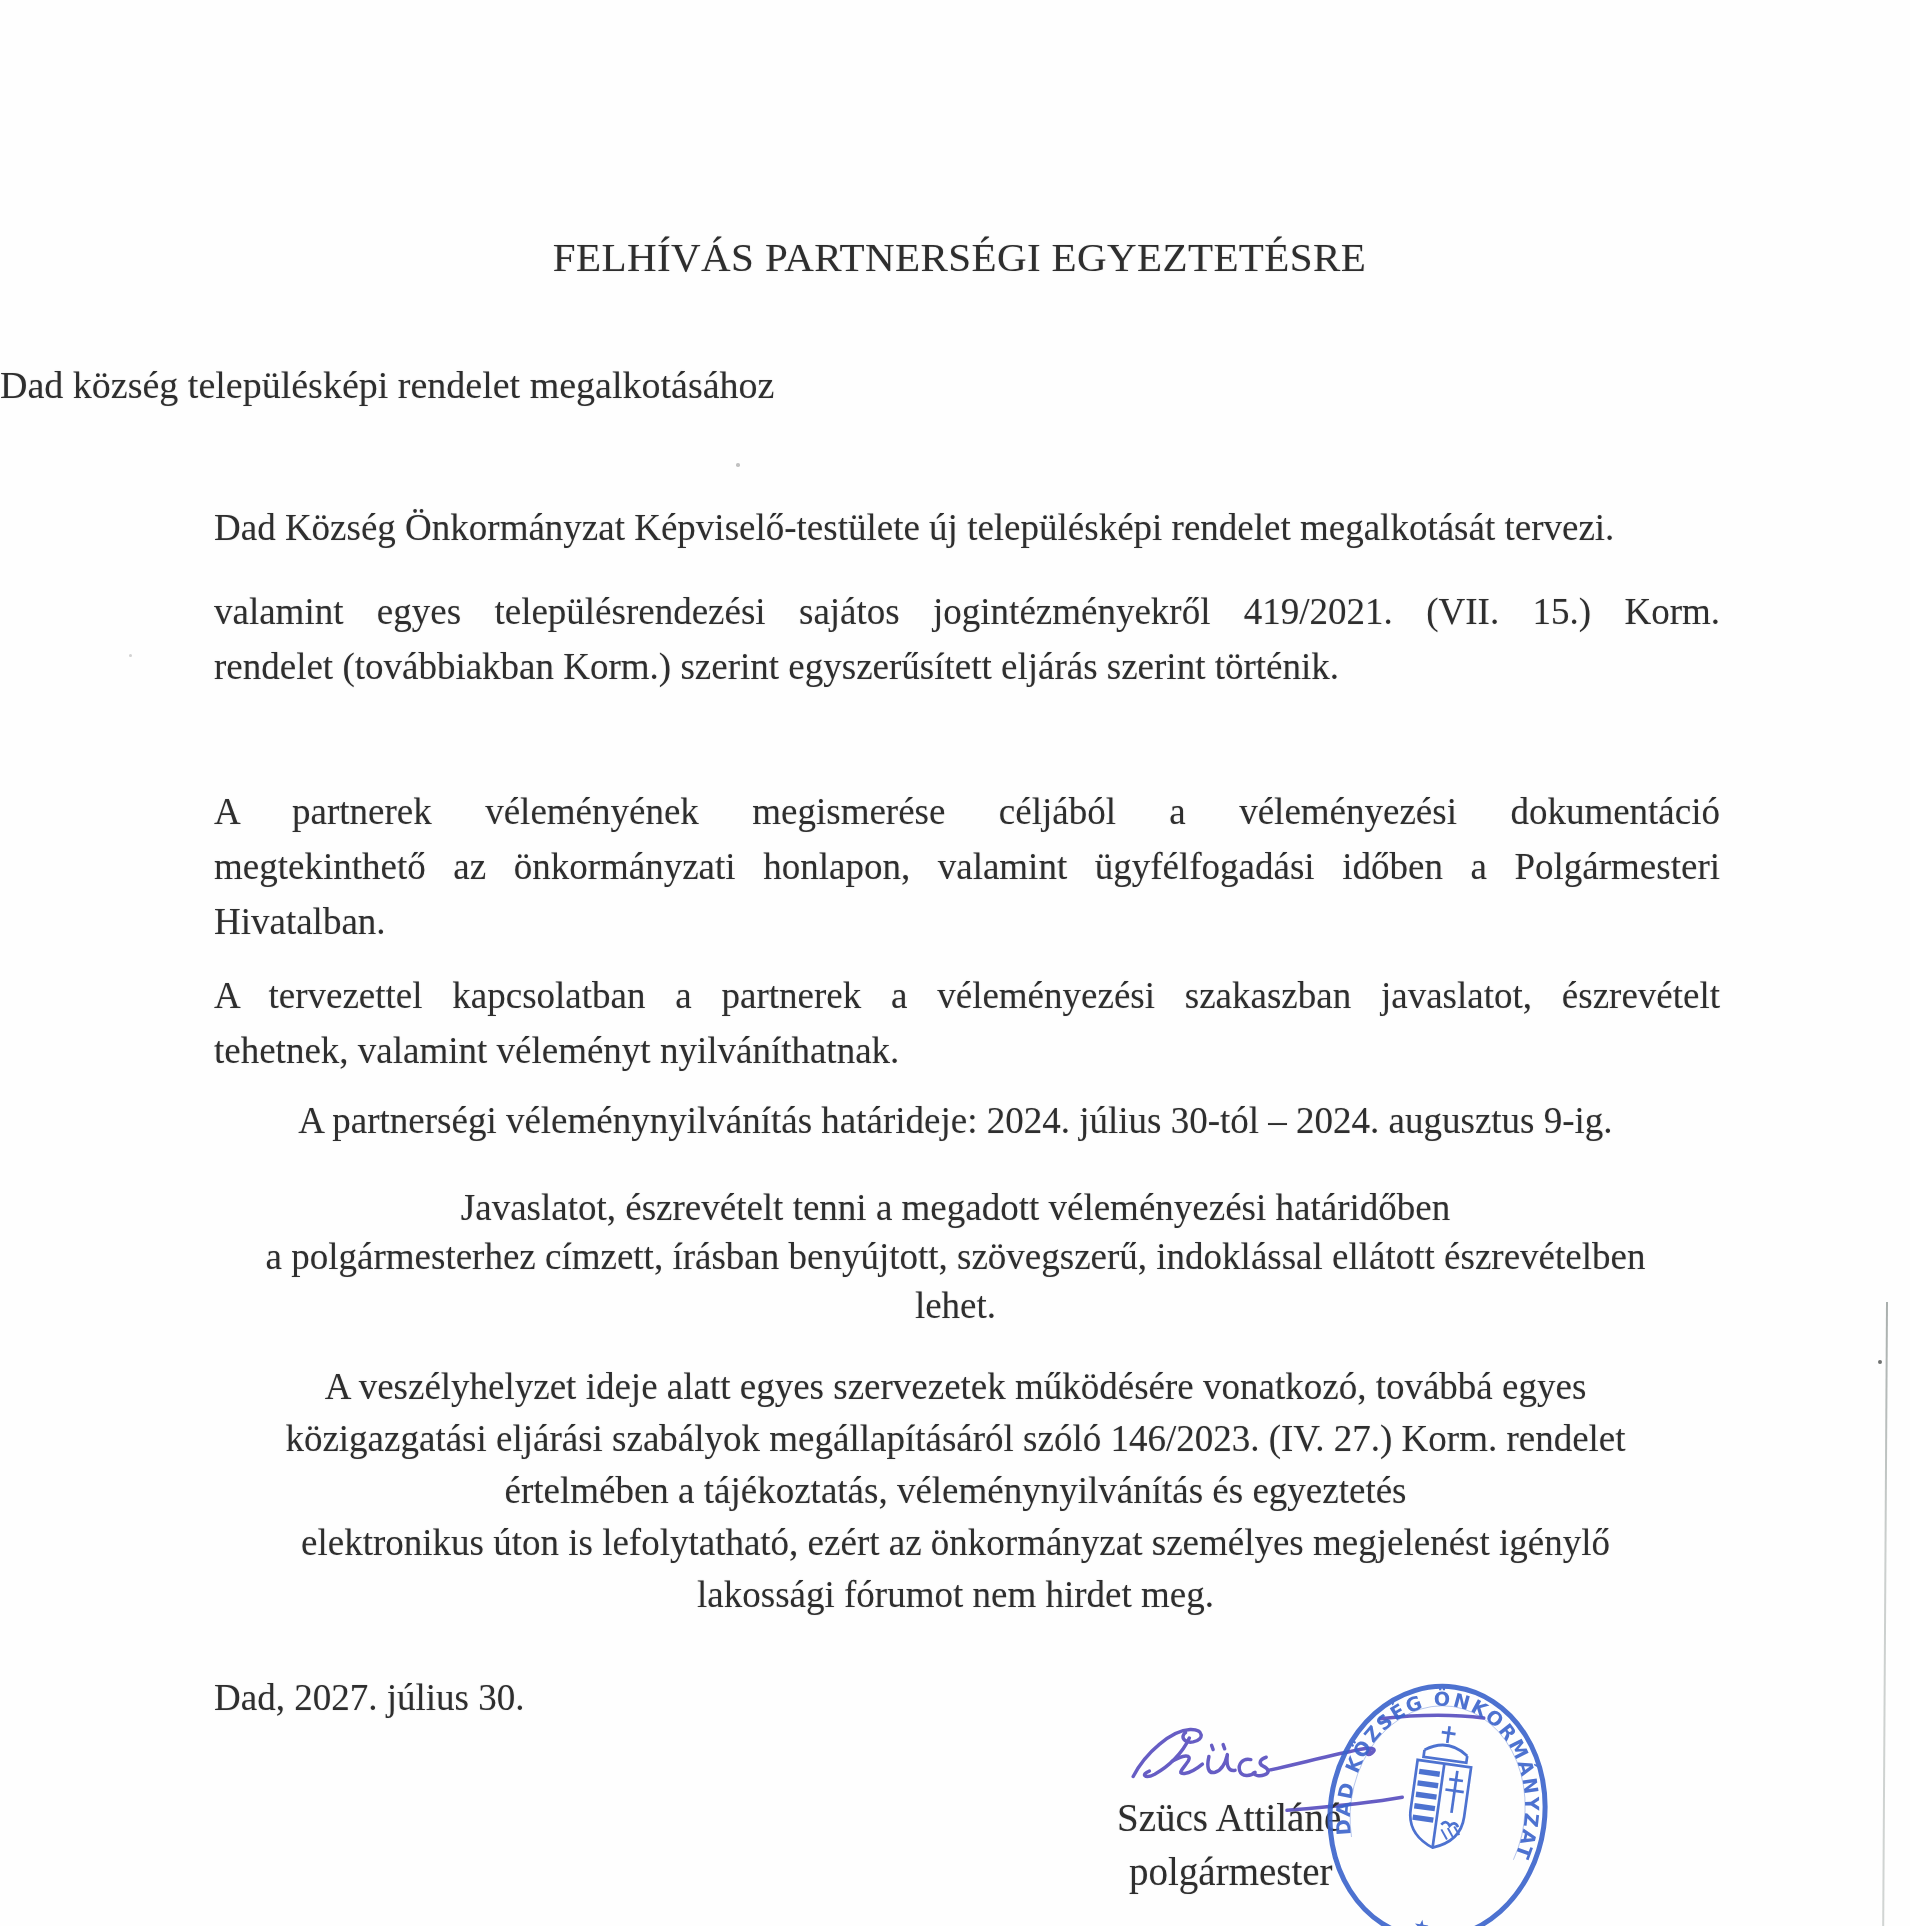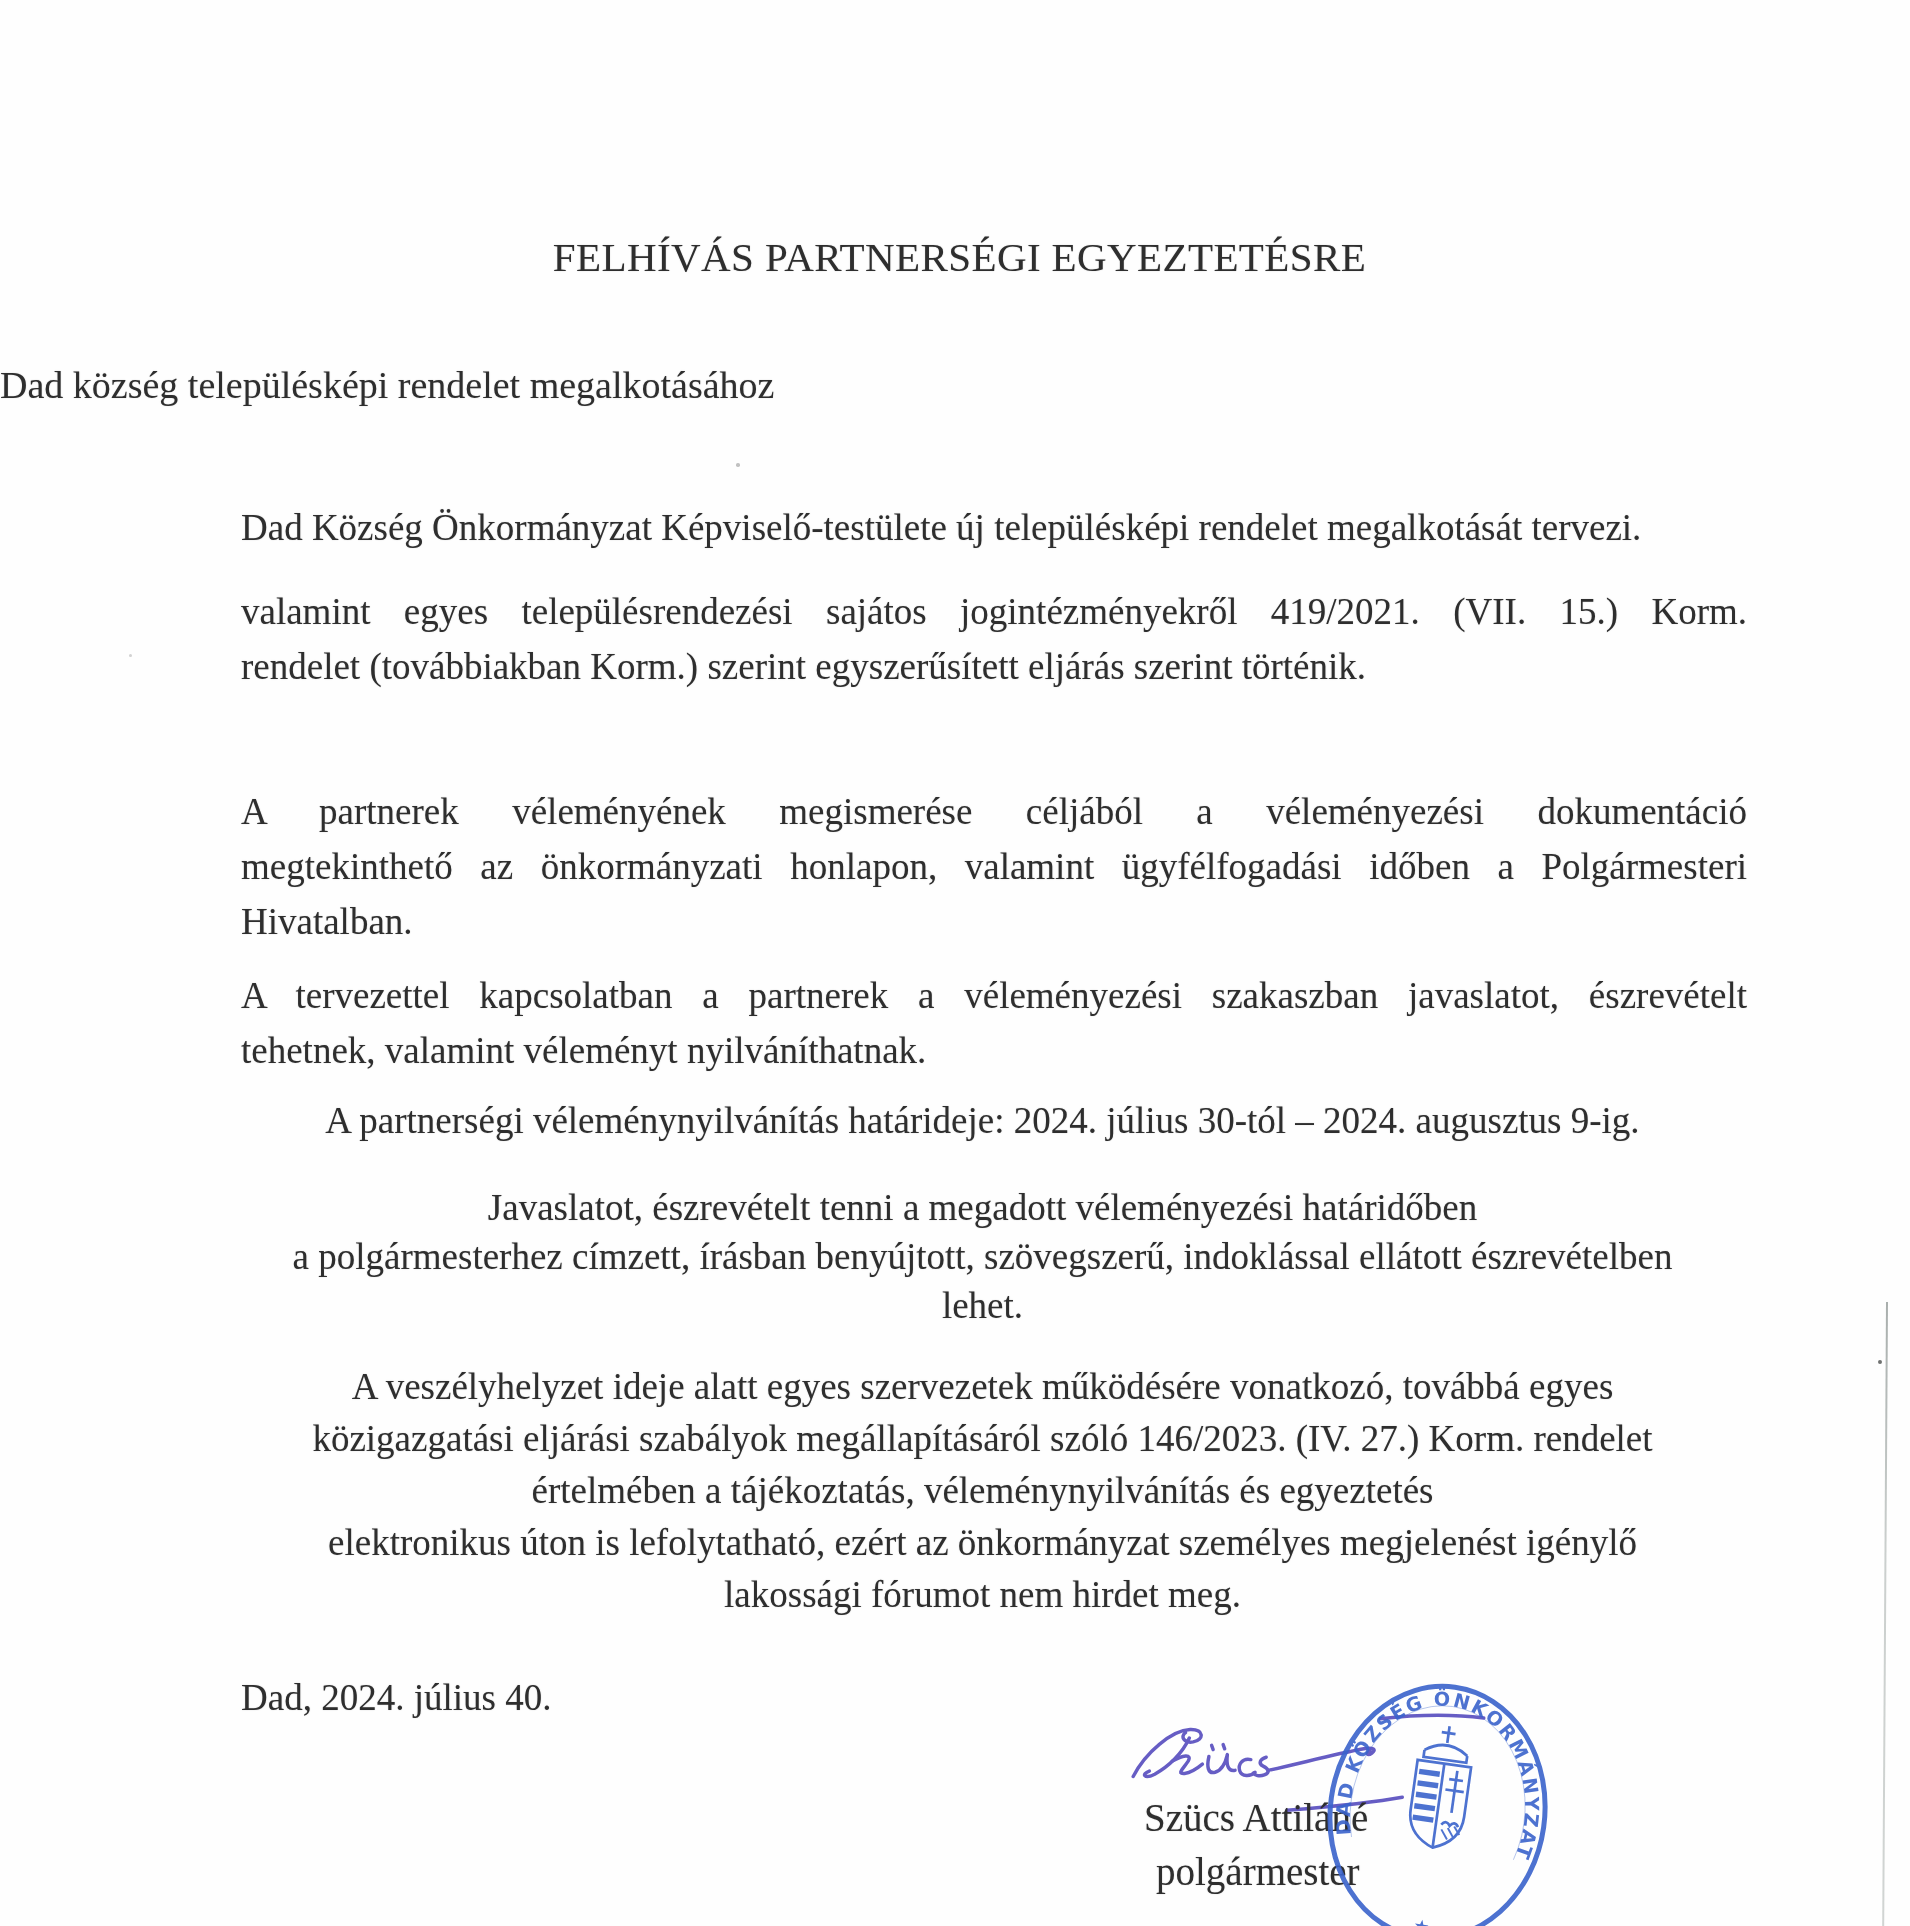--- a/index.html
+++ b/index.html
@@ -10,21 +10,21 @@
     overflow: hidden;
   }
   .page {
     position: relative;
     width: 1911px; height: 2702px;
     background: #fefefe;
     font-family: "Liberation Serif", "DejaVu Serif", serif;
     color: #2e2e2e;
   }
   .block { position: absolute; }
-  .txt { text-shadow: 0 0 1.2px rgba(40,40,40,0.28); margin-left: 27px; }
+  .txt { text-shadow: 0 0 1.2px rgba(40,40,40,0.28); }
 
   .b-title   { top: 229px;  left: 0; width: 1911px; text-align: center;
                font-size: 41px; letter-spacing: 0.4px; font-weight: normal; margin: 4px; }
   .b-subtitle{ top: 363px;  left: 0; width: 1911px; 
                font-size: 38px; font-weight: normal; margin: 0; }
 
   .b-p1 { top: 500px; left: 214px; width: 1506px; font-size: 37px; line-height: 55px; }
   .b-p2 { top: 584px; left: 214px; width: 1506px; font-size: 37px; line-height: 55px; }
   .b-p3 { top: 784px; left: 214px; width: 1506px; font-size: 37px; line-height: 55px; }
   .b-p4 { top: 968px; left: 214px; width: 1506px; font-size: 37px; line-height: 55px; }
@@ -96,21 +96,21 @@
   </div>
 
   <div class="block b-emergency txt">
     <div>A veszélyhelyzet ideje alatt egyes szervezetek működésére vonatkozó, továbbá egyes</div>
     <div>közigazgatási eljárási szabályok megállapításáról szóló 146/2023. (IV. 27.) Korm. rendelet</div>
     <div>értelmében a tájékoztatás, véleménynyilvánítás és egyeztetés</div>
     <div>elektronikus úton is lefolytatható, ezért az önkormányzat személyes megjelenést igénylő</div>
     <div>lakossági fórumot nem hirdet meg.</div>
   </div>
 
-  <div class="block b-date txt">Dad, 2024. július 40.</div>
+  <div class="block b-date txt">Dad, 2027. július 30.</div>
 
   <svg class="block b-sig-script" viewBox="0 0 1700 450" aria-label="Szücs">
     <g fill="none" stroke="#5a50c0" stroke-width="9" stroke-linecap="round" stroke-linejoin="round" opacity="0.92">
       <path d="M 420 212 C 452 150 520 92 568 90 C 604 89 606 116 576 122 C 552 126 542 108 556 98"></path>
       <path d="M 566 112 C 548 152 512 186 476 206 C 449 220 440 206 462 198"></path>
       <path d="M 522 172 C 548 156 574 152 563 172 C 550 192 532 206 554 204 C 572 202 588 190 600 180"></path>
       <path d="M 617 160 C 611 186 614 206 633 201 C 653 195 661 172 665 155 C 662 178 665 200 685 196"></path>
       <path d="M 624 131 L 628 142"></path>
       <path d="M 654 129 L 658 140"></path>
       <path d="M 726 168 C 704 163 692 181 697 197 C 702 213 725 213 737 201"></path>

